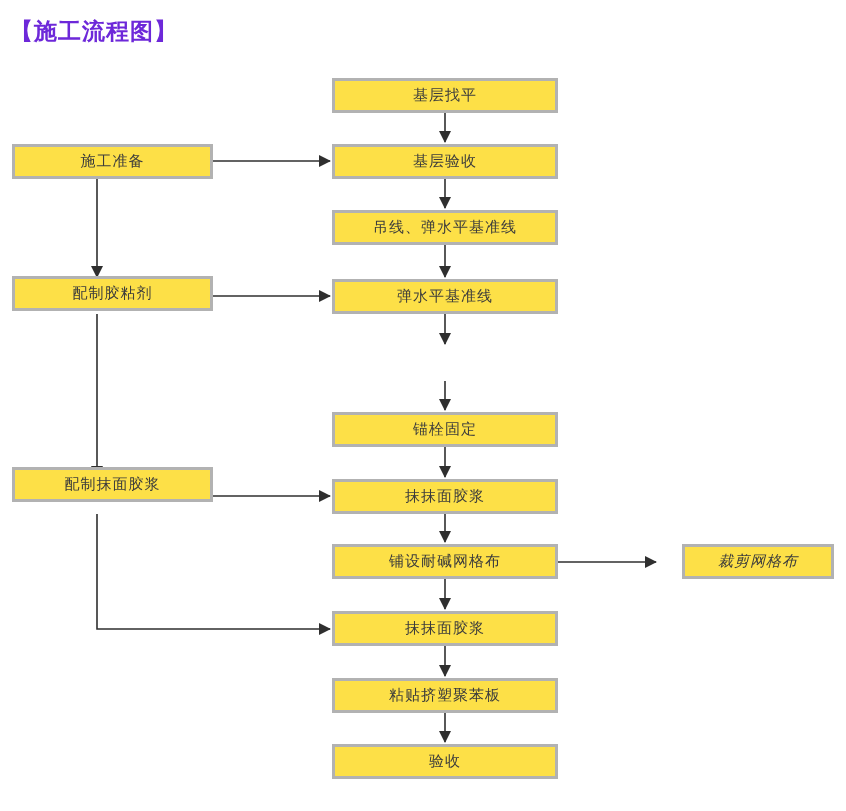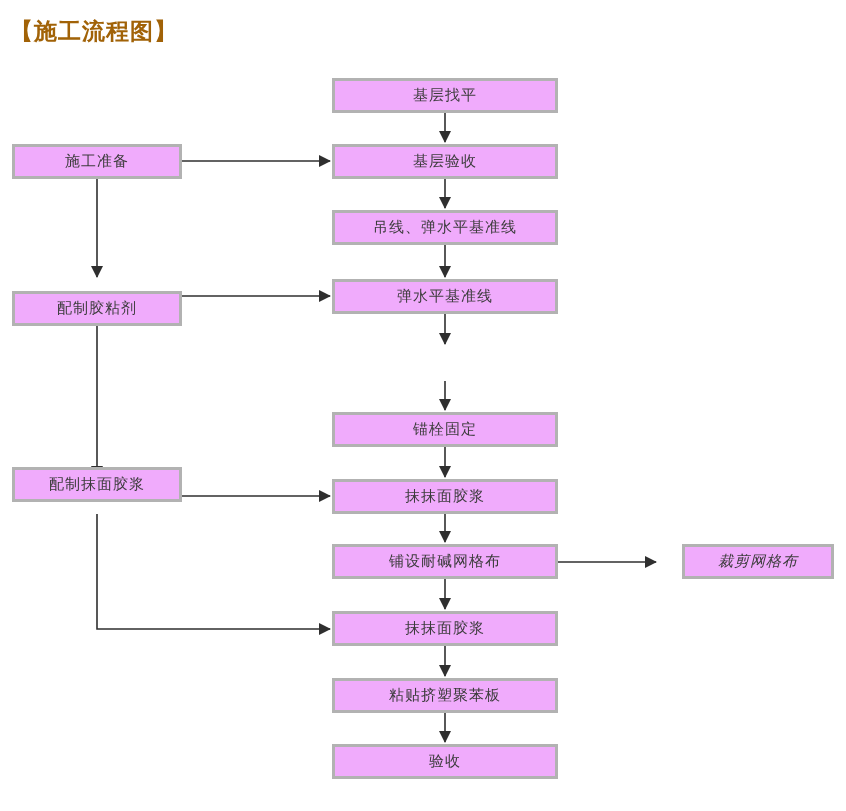--- a/index.html
+++ b/index.html
@@ -14,47 +14,47 @@
     height: 811px;
     background: #ffffff;
     overflow: hidden;
   }
   .page-title {
     position: absolute;
     left: 10px;
     top: 16px;
     font-size: 23px;
     font-weight: bold;
-    color: #a16207;
+    color: #6d28d9;
     letter-spacing: 1px;
   }
   .connectors {
     position: absolute;
     left: 0;
     top: 0;
     width: 846px;
     height: 811px;
     pointer-events: none;
   }
   .box {
     position: absolute;
     box-sizing: border-box;
     height: 35px;
     border: 3px solid #b2b2b2;
-    background: #f0abfc;
+    background: #fde047;
     display: flex;
     align-items: center;
     justify-content: center;
     font-size: 15px;
     color: #3c3c3c;
     letter-spacing: 1px;
     white-space: nowrap;
   }
   .main-col  { left: 332px; width: 226px; }
-  .left-col  { left: 12px;  width: 170px; }
+  .left-col  { left: 12px;  width: 201px; }
   .right-col { left: 682px; width: 152px; font-style: italic; }
 </style>
 </head>
 <body>
 
 <div class="canvas">
 
   <div class="page-title">【施工流程图】</div>
 
   <svg class="connectors" viewBox="0 0 846 811" xmlns="http://www.w3.org/2000/svg">
@@ -93,18 +93,18 @@
   <div class="box main-col" style="top:210px">吊线、弹水平基准线</div>
   <div class="box main-col" style="top:279px">弹水平基准线</div>
   <div class="box main-col" style="top:412px">锚栓固定</div>
   <div class="box main-col" style="top:479px">抹抹面胶浆</div>
   <div class="box main-col" style="top:544px">铺设耐碱网格布</div>
   <div class="box main-col" style="top:611px">抹抹面胶浆</div>
   <div class="box main-col" style="top:678px">粘贴挤塑聚苯板</div>
   <div class="box main-col" style="top:744px">验收</div>
 
   <div class="box left-col" style="top:144px">施工准备</div>
-  <div class="box left-col" style="top:291px">配制胶粘剂</div>
+  <div class="box left-col" style="top:276px">配制胶粘剂</div>
   <div class="box left-col" style="top:467px">配制抹面胶浆</div>
 
   <div class="box right-col" style="top:544px">裁剪网格布</div>
 
 </div>
 
 </body></html>

